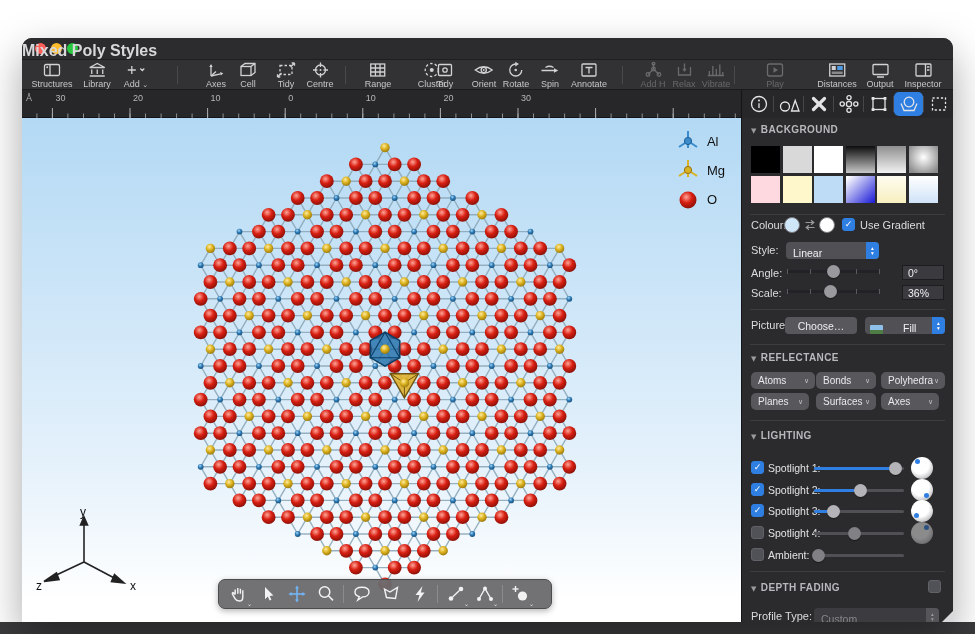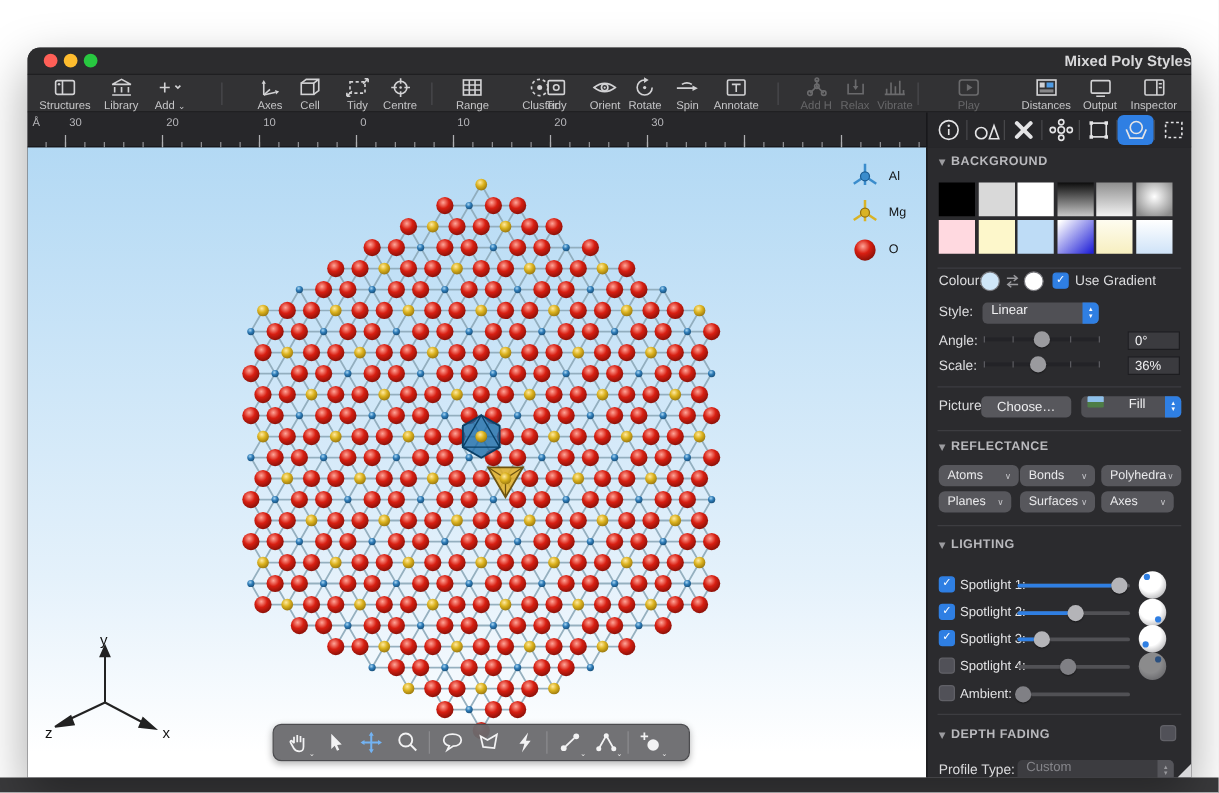--- a/index.html
+++ b/index.html
@@ -9,21 +9,21 @@
   .bottom-band { position:absolute; left:0; top:622px; width:975px; height:12px; background:#3a3a3c; }
 
   .window { position:absolute; left:22px; top:38px; width:931px; height:584px;
     border-radius:10px 10px 0 0; overflow:hidden; background:#2b2b2e;
     box-shadow:0 16px 40px rgba(0,0,0,.35); }
 
   
   .titlebar { position:relative; height:22px; background:#2c2c2e; border-bottom:1px solid #1f1f21; }
   .tl { position:absolute; top:5px; width:11px; height:11px; border-radius:50%; }
   .tl.red{ left:13px; background:#ff5f57; } .tl.yel{ left:29px; background:#febc2e; } .tl.grn{ left:45px; background:#28c840; }
-  .wtitle { position:absolute; left:0; right:0; top:4px; text-align:right; font-size:12px; font-weight:bold; color:#d8d8da; }
+  .wtitle { position:absolute; left:0; right:0; top:4px; text-align:left; font-size:16px; font-weight:bold; color:#d8d8da; }
 
   
   .toolbar { position:relative; height:30px; background:#323234; border-bottom:1px solid #1b1b1d; }
   .tb-item { position:absolute; top:1px; transform:translateX(-50%); display:flex; flex-direction:column; align-items:center; color:#d2d2d4; cursor:default; }
   .tb-item svg { width:22px; height:18px; display:block; }
   .tb-item .lbl { font-size:9px; color:#c6c6c8; margin-top:0px; white-space:nowrap; }
   .tb-item.disabled { opacity:.35; }
   .tb-sep { position:absolute; top:6px; width:1px; height:18px; background:#4a4a4d; }
 
   
@@ -35,21 +35,21 @@
   .tab.sel { background:var(--accent,#2f7fe3); }
   .tab-sep { width:1px; height:16px; background:#47474a; }
 
   
   .content { position:relative; display:flex; height:504px; }
   .canvas { position:relative; width:719px; height:504px; overflow:hidden; }
   #scene { position:absolute; left:0; top:0; }
 
   .legend { position:absolute; right:16px; top:10px; display:flex; flex-direction:column; gap:3px; }
   .legend-row { display:flex; align-items:center; gap:6px; }
-  .legend-row .sym { font-size:10px; color:#111; }
+  .legend-row .sym { font-size:13px; color:#111; }
 
   #triad { position:absolute; left:10px; top:388px; }
 
   .toolstrip { position:absolute; left:196px; top:461px; width:334px; height:30px;
     background:rgba(106,106,110,.95); border:1px solid #4c4c4f; border-radius:7px;
     display:flex; align-items:center; padding:0 5px; box-shadow:0 2px 6px rgba(0,0,0,.3); }
   .tool { position:relative; width:29px; height:26px; display:flex; align-items:center; justify-content:center; color:#f2f2f3; }
   .tool svg { width:20px; height:20px; }
   .tool.sel { color:#73b3f3; }
   .tool .men { position:absolute; right:1px; bottom:0px; font-family:"DejaVu Sans",sans-serif; font-size:6px; color:#e8e8e8; }
@@ -63,21 +63,21 @@
   .sep { position:absolute; left:8px; right:8px; height:1px; background:#3d3d41; }
 
   .swgrid { position:absolute; left:9px; top:28px; display:grid; grid-template-columns:repeat(6,29px); grid-auto-rows:27px; gap:3px 2.6px; }
   .sw { width:29px; height:27px; }
 
   .well { width:16px; height:16px; border-radius:50%; border:1px solid #77777c; }
   .cb { width:13px; height:13px; border-radius:3px; background:#515158; border:1px solid #616167; display:flex; align-items:center; justify-content:center;
         font-family:"DejaVu Sans",sans-serif; font-size:9px; color:#fff; line-height:1; }
   .cb.on { background:var(--accent,#2f7fe3); border-color:var(--accent,#2f7fe3); }
 
-  .popup { position:absolute; height:17px; background:#505055; border-radius:4px; display:flex; align-items:flex-start; color:#f0f0f2; font-size:10.5px; }
+  .popup { position:absolute; height:17px; background:#505055; border-radius:4px; display:flex; align-items:flex-end; color:#f0f0f2; font-size:10.5px; }
   .popup .txt { padding-left:7px; flex:1; white-space:nowrap; overflow:hidden; }
   .popup .cap { width:13px; height:17px; margin-left:auto; background:var(--accent,#2f7fe3); border-radius:0 4px 4px 0;
      display:flex; flex-direction:column; align-items:center; justify-content:center; color:#fff;
      font-family:"DejaVu Sans",sans-serif; font-size:5.5px; line-height:4.5px; }
   .popup.dis { background:#3c3c40; color:#85858a; }
   .popup.dis .cap { background:#55555a; color:#9a9a9e; }
   .thumb { width:13px; height:9px; margin-left:5px; border-radius:1px;
      background:linear-gradient(180deg,#8ec0ea 55%,#4e7d46 55%); }
 
   .btn { position:absolute; height:17px; background:#57575c; border-radius:4px; color:#ededef; font-size:10.5px;

